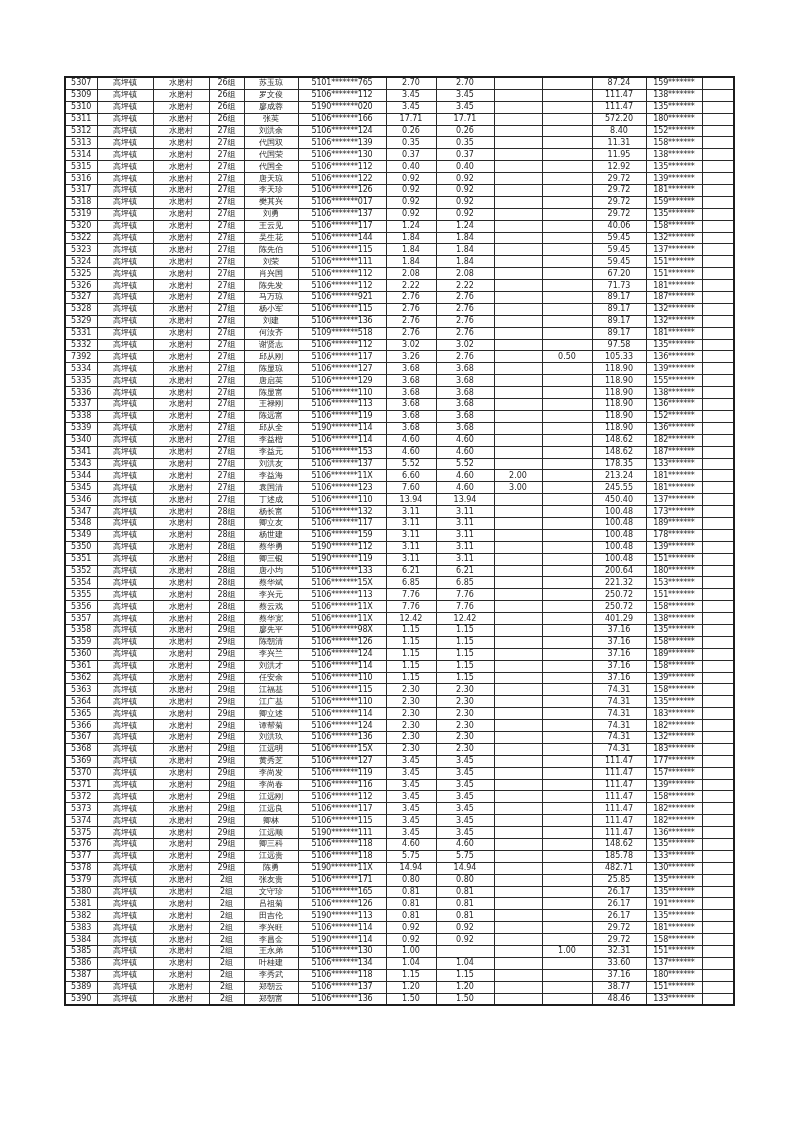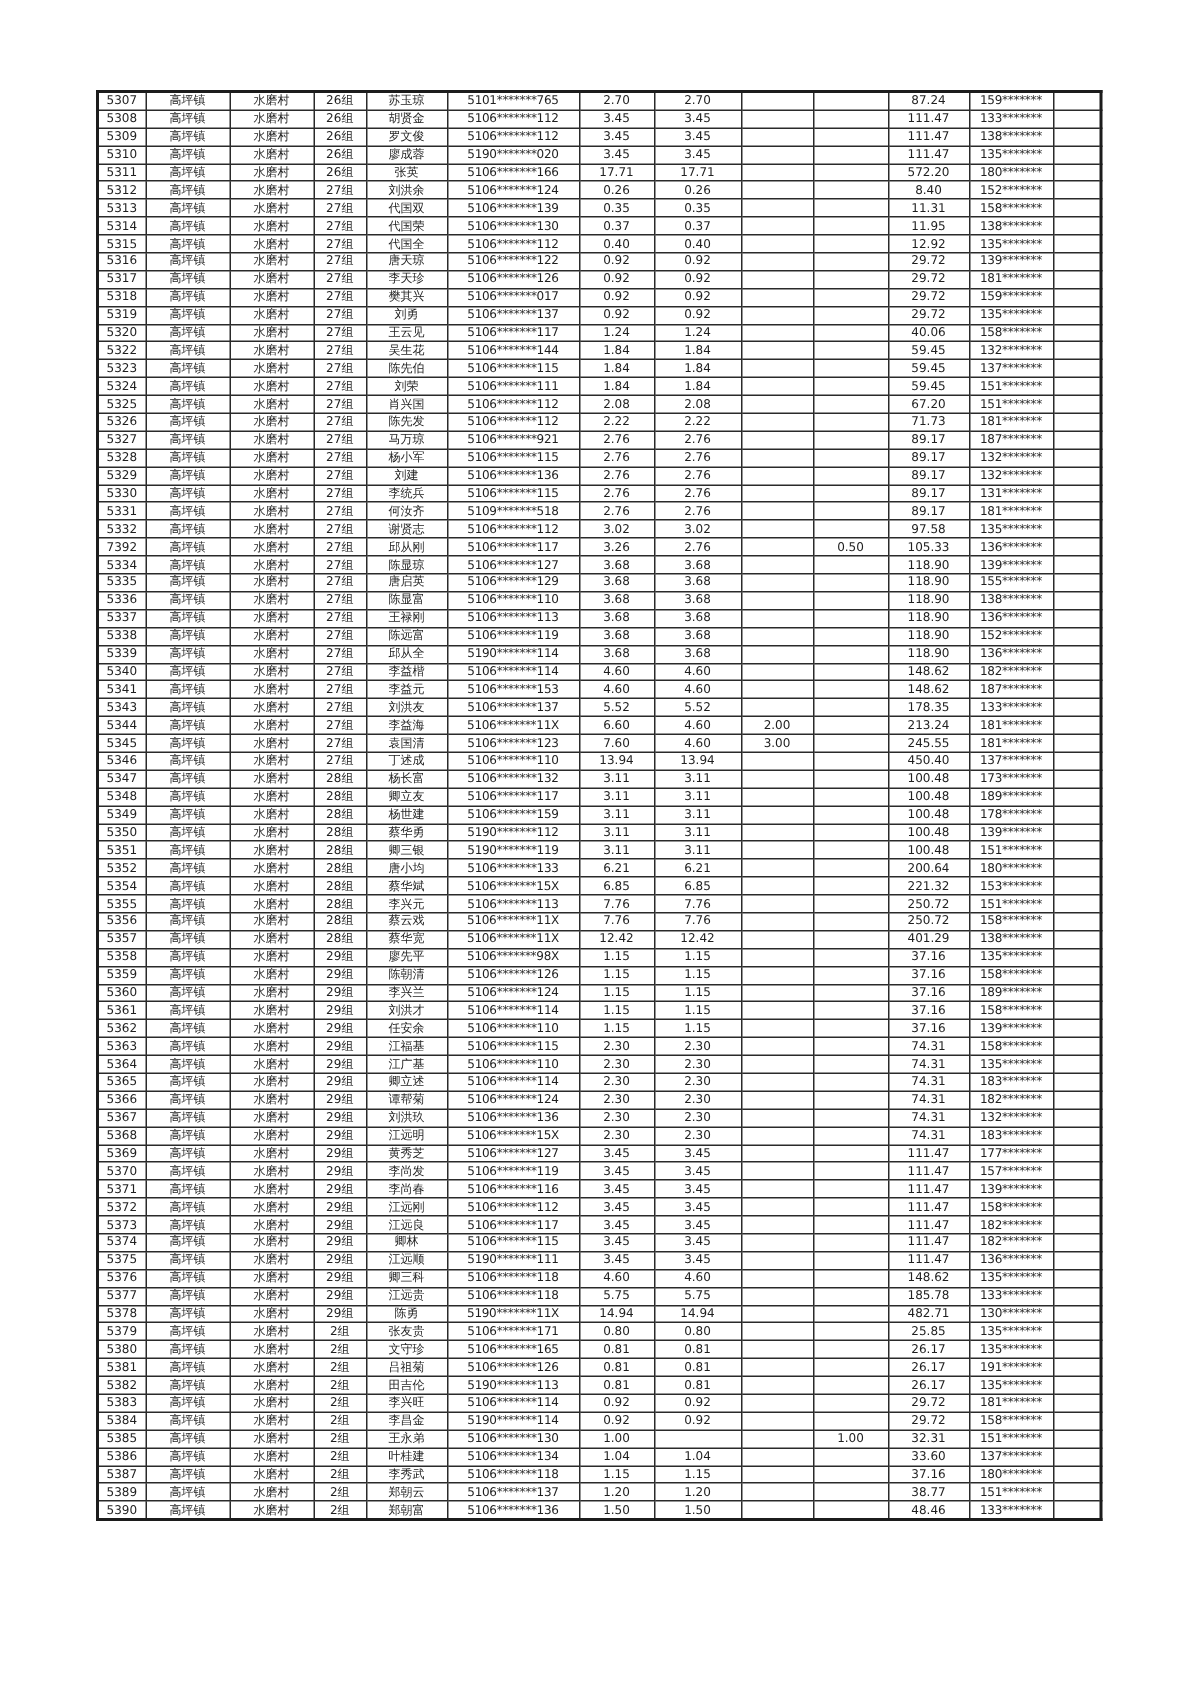--- a/index.html
+++ b/index.html
@@ -6,21 +6,21 @@
   body{
     width:793px;height:1122px;
     background:#ffffff;
     font-family:"DejaVu Sans","Liberation Sans",sans-serif;
     position:relative;
     overflow:hidden;
   }
   .sheet{
     position:absolute;
     left:64px;
-    top:60px;
+    top:76px;
     width:596px;
   }
   table{
     border-collapse:collapse;
     table-layout:fixed;
     width:669px;
     border:2px solid #1c1c1c;
   }
   td{
     border:1px solid #2a2a2a;
@@ -80,35 +80,20 @@
           <td class="c5">5101*******765</td>
           <td class="c6">2.70</td>
           <td class="c7">2.70</td>
           <td class="c8"></td>
           <td class="c9"></td>
           <td class="c10">87.24</td>
           <td class="c11">159*******</td>
           <td class="c12"></td>
         </tr>
         <tr>
-          <td class="c0">5308</td>
-          <td class="c1">高坪镇</td>
-          <td class="c2">水磨村</td>
-          <td class="c3">26组</td>
-          <td class="c4">胡贤金</td>
-          <td class="c5">5106*******112</td>
-          <td class="c6">3.45</td>
-          <td class="c7">3.45</td>
-          <td class="c8"></td>
-          <td class="c9"></td>
-          <td class="c10">111.47</td>
-          <td class="c11">133*******</td>
-          <td class="c12"></td>
-        </tr>
-        <tr>
           <td class="c0">5309</td>
           <td class="c1">高坪镇</td>
           <td class="c2">水磨村</td>
           <td class="c3">26组</td>
           <td class="c4">罗文俊</td>
           <td class="c5">5106*******112</td>
           <td class="c6">3.45</td>
           <td class="c7">3.45</td>
           <td class="c8"></td>
           <td class="c9"></td>
@@ -395,35 +380,20 @@
           <td class="c5">5106*******136</td>
           <td class="c6">2.76</td>
           <td class="c7">2.76</td>
           <td class="c8"></td>
           <td class="c9"></td>
           <td class="c10">89.17</td>
           <td class="c11">132*******</td>
           <td class="c12"></td>
         </tr>
         <tr>
-          <td class="c0">5330</td>
-          <td class="c1">高坪镇</td>
-          <td class="c2">水磨村</td>
-          <td class="c3">27组</td>
-          <td class="c4">李统兵</td>
-          <td class="c5">5106*******115</td>
-          <td class="c6">2.76</td>
-          <td class="c7">2.76</td>
-          <td class="c8"></td>
-          <td class="c9"></td>
-          <td class="c10">89.17</td>
-          <td class="c11">131*******</td>
-          <td class="c12"></td>
-        </tr>
-        <tr>
           <td class="c0">5331</td>
           <td class="c1">高坪镇</td>
           <td class="c2">水磨村</td>
           <td class="c3">27组</td>
           <td class="c4">何汝齐</td>
           <td class="c5">5109*******518</td>
           <td class="c6">2.76</td>
           <td class="c7">2.76</td>
           <td class="c8"></td>
           <td class="c9"></td>

